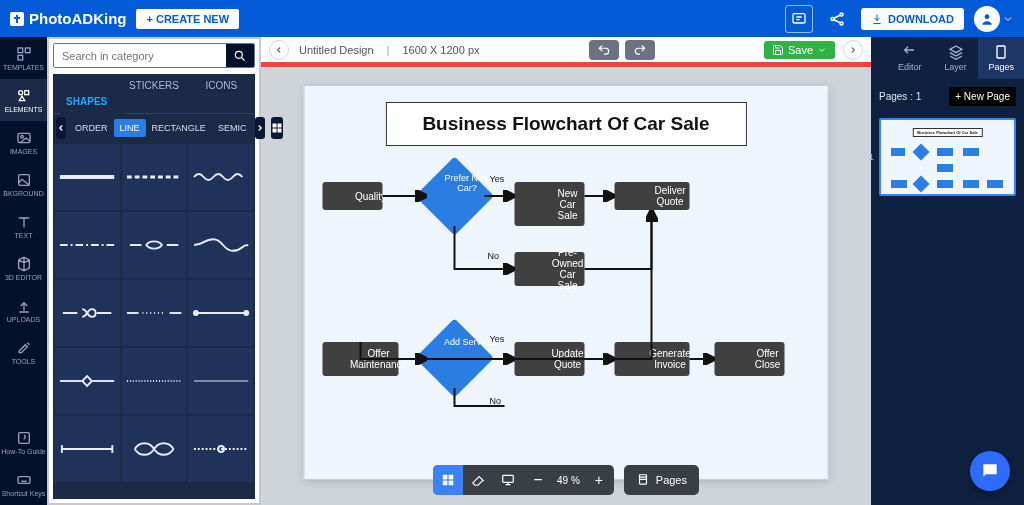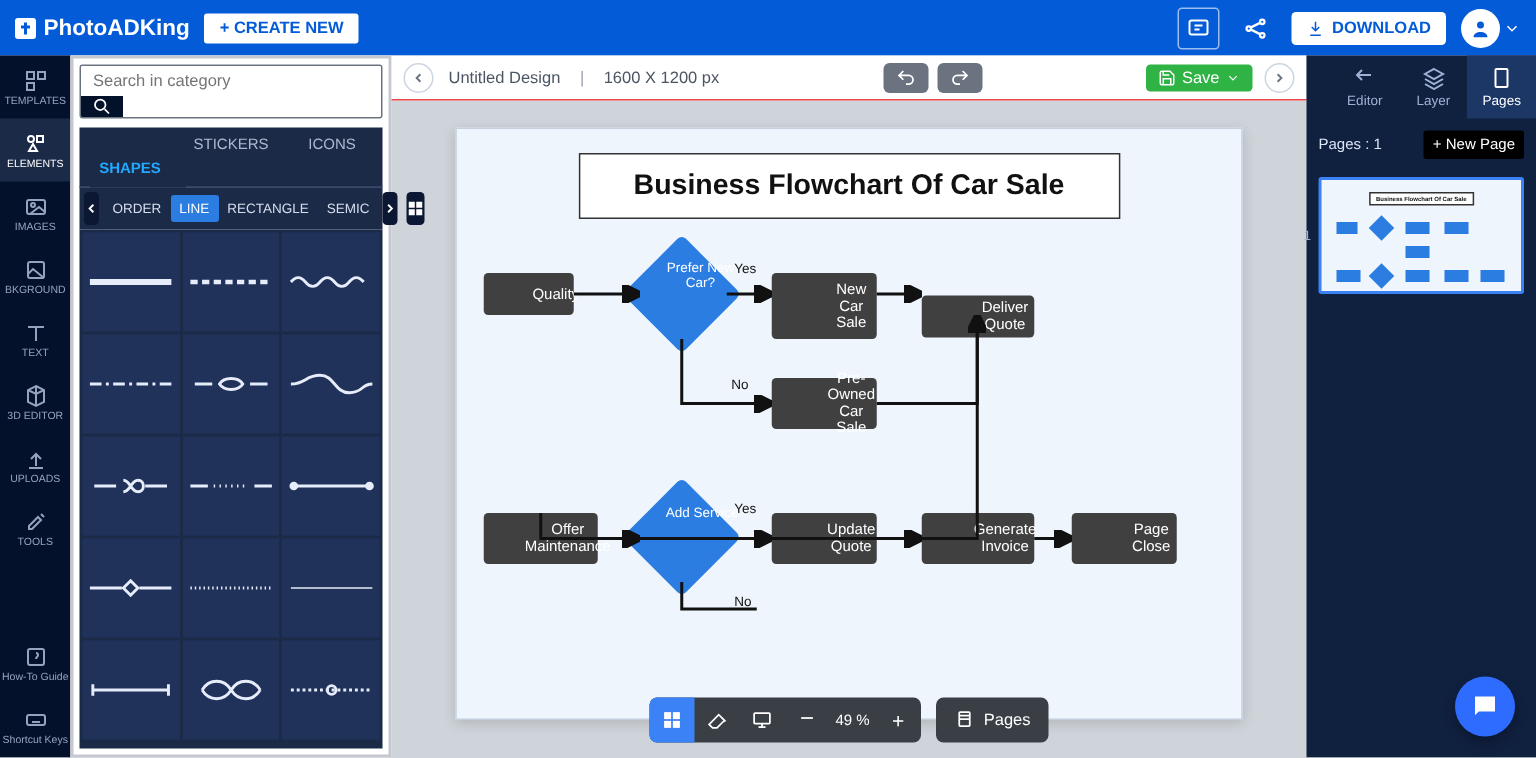--- a/index.html
+++ b/index.html
@@ -62,21 +62,21 @@
 .rail-spacer { flex: 1; }
 
 
 .elements-panel {
   position: absolute; top: 37px; left: 47px; width: 214px; bottom: 0;
   background: #fff; border: 2px solid #c5c8cf; padding: 4px;
   display: flex; flex-direction: column;
 }
 .search-wrap {
   display: flex; border: 1px solid #6b7280; border-radius: 2px;
-  height: 36px; overflow: hidden; flex-direction: column;
+  height: 25px; overflow: hidden;
 }
 .search-wrap input {
   flex: 1; border: none; outline: none; padding: 0 8px; font-size: 11px;
 }
 .search-wrap .sbtn {
   width: 28px; background: #04112a; color: #fff; display: flex; align-items: center; justify-content: center;
 }
 .tabrow {
   display: flex; margin-top: 6px; border-bottom: 1px solid #334066; background:#1b2a47;
 }
@@ -109,21 +109,21 @@
   background: #20325a; display: flex; align-items: center; justify-content: center;
 }
 .shape-cell svg { width: 90%; height: 30px; stroke: #e6ecf9; fill: none; stroke-width: 2; }
 
 
 .canvas-wrap {
   position: absolute; top: 37px; left: 261px; right: 153px; bottom: 0;
   display: flex; flex-direction: column;
 }
 .canvas-topbar {
-  height: 30px; background: #fff; border-bottom: 1px solid #ef4444;
+  height: 30px; background: #fff; border-bottom: 5px solid #ef4444;
   display: flex; align-items: center; padding: 0 8px; font-size: 11px; color: #4b5563;
 }
 .ctb-start { display:flex; align-items:center; gap:10px; }
 .ctb-chevron {
   width:20px; height:20px; border:1px solid #cbd5e1; border-radius:50%;
   display:flex; align-items:center; justify-content:center;
 }
 .ctb-sep { color:#9ca3af; margin: 0 3px;}
 .ctb-center { flex:1; display:flex; justify-content:center; gap:6px; }
 .ctb-pill {
@@ -496,34 +496,34 @@
     <div class="page">
       <div class="page-title">Business Flowchart Of Car Sale</div>
 
       <div class="fc box" style="top:96px;left:18px;width:60px;height:28px">Quality</div>
       <div class="fc" style="top:82px;left:122px">
           <div class="diam">
             <span>Prefer New Car?</span>
           </div>
         </div>
       <div class="fc box" style="top:96px;left:210px;width:70px;height:44px">New Car Sale</div>
-      <div class="fc box" style="top:111px;left:310px;width:75px;height:28px">Deliver Quote</div>
+      <div class="fc box" style="top:96px;left:310px;width:75px;height:28px">Deliver Quote</div>
       <div class="fc box" style="top:166px;left:210px;width:70px;height:34px;line-height:1.1">Pre-Owned Car Sale</div>
       <span class="lbl" style="top:88px;left:185px">Yes</span>
       <span class="lbl" style="top:165px;left:183px">No</span>
 
       <div class="fc box" style="top:256px;left:18px;width:76px;height:34px;line-height:1.1">Offer Maintenance</div>
       <div class="fc" style="top:244px;left:122px">
           <div class="diam">
             <span>Add Service?</span>
           </div>
         </div>
       <div class="fc box" style="top:256px;left:210px;width:70px;height:34px;line-height:1.1">Update Quote</div>
       <div class="fc box" style="top:256px;left:310px;width:75px;height:34px;line-height:1.1">Generate Invoice</div>
-      <div class="fc box" style="top:256px;left:410px;width:70px;height:34px">Page Close</div>
+      <div class="fc box" style="top:256px;left:410px;width:70px;height:34px">Offer Close</div>
       <span class="lbl" style="top:248px;left:185px">Yes</span>
       <span class="lbl" style="top:310px;left:185px">No</span>
 
       <svg class="connector" style="top:0;left:0;width:525px;height:395px">
         <defs>
             <marker id="ah" markerWidth="6" markerHeight="6" refX="5" refY="3" orient="auto">
               <path d="M0 0L6 3L0 6z" fill="#111"></path>
             </marker>
           </defs>
         <line x1="78" y1="110" x2="120" y2="110" marker-end="url(#ah)"></line>

